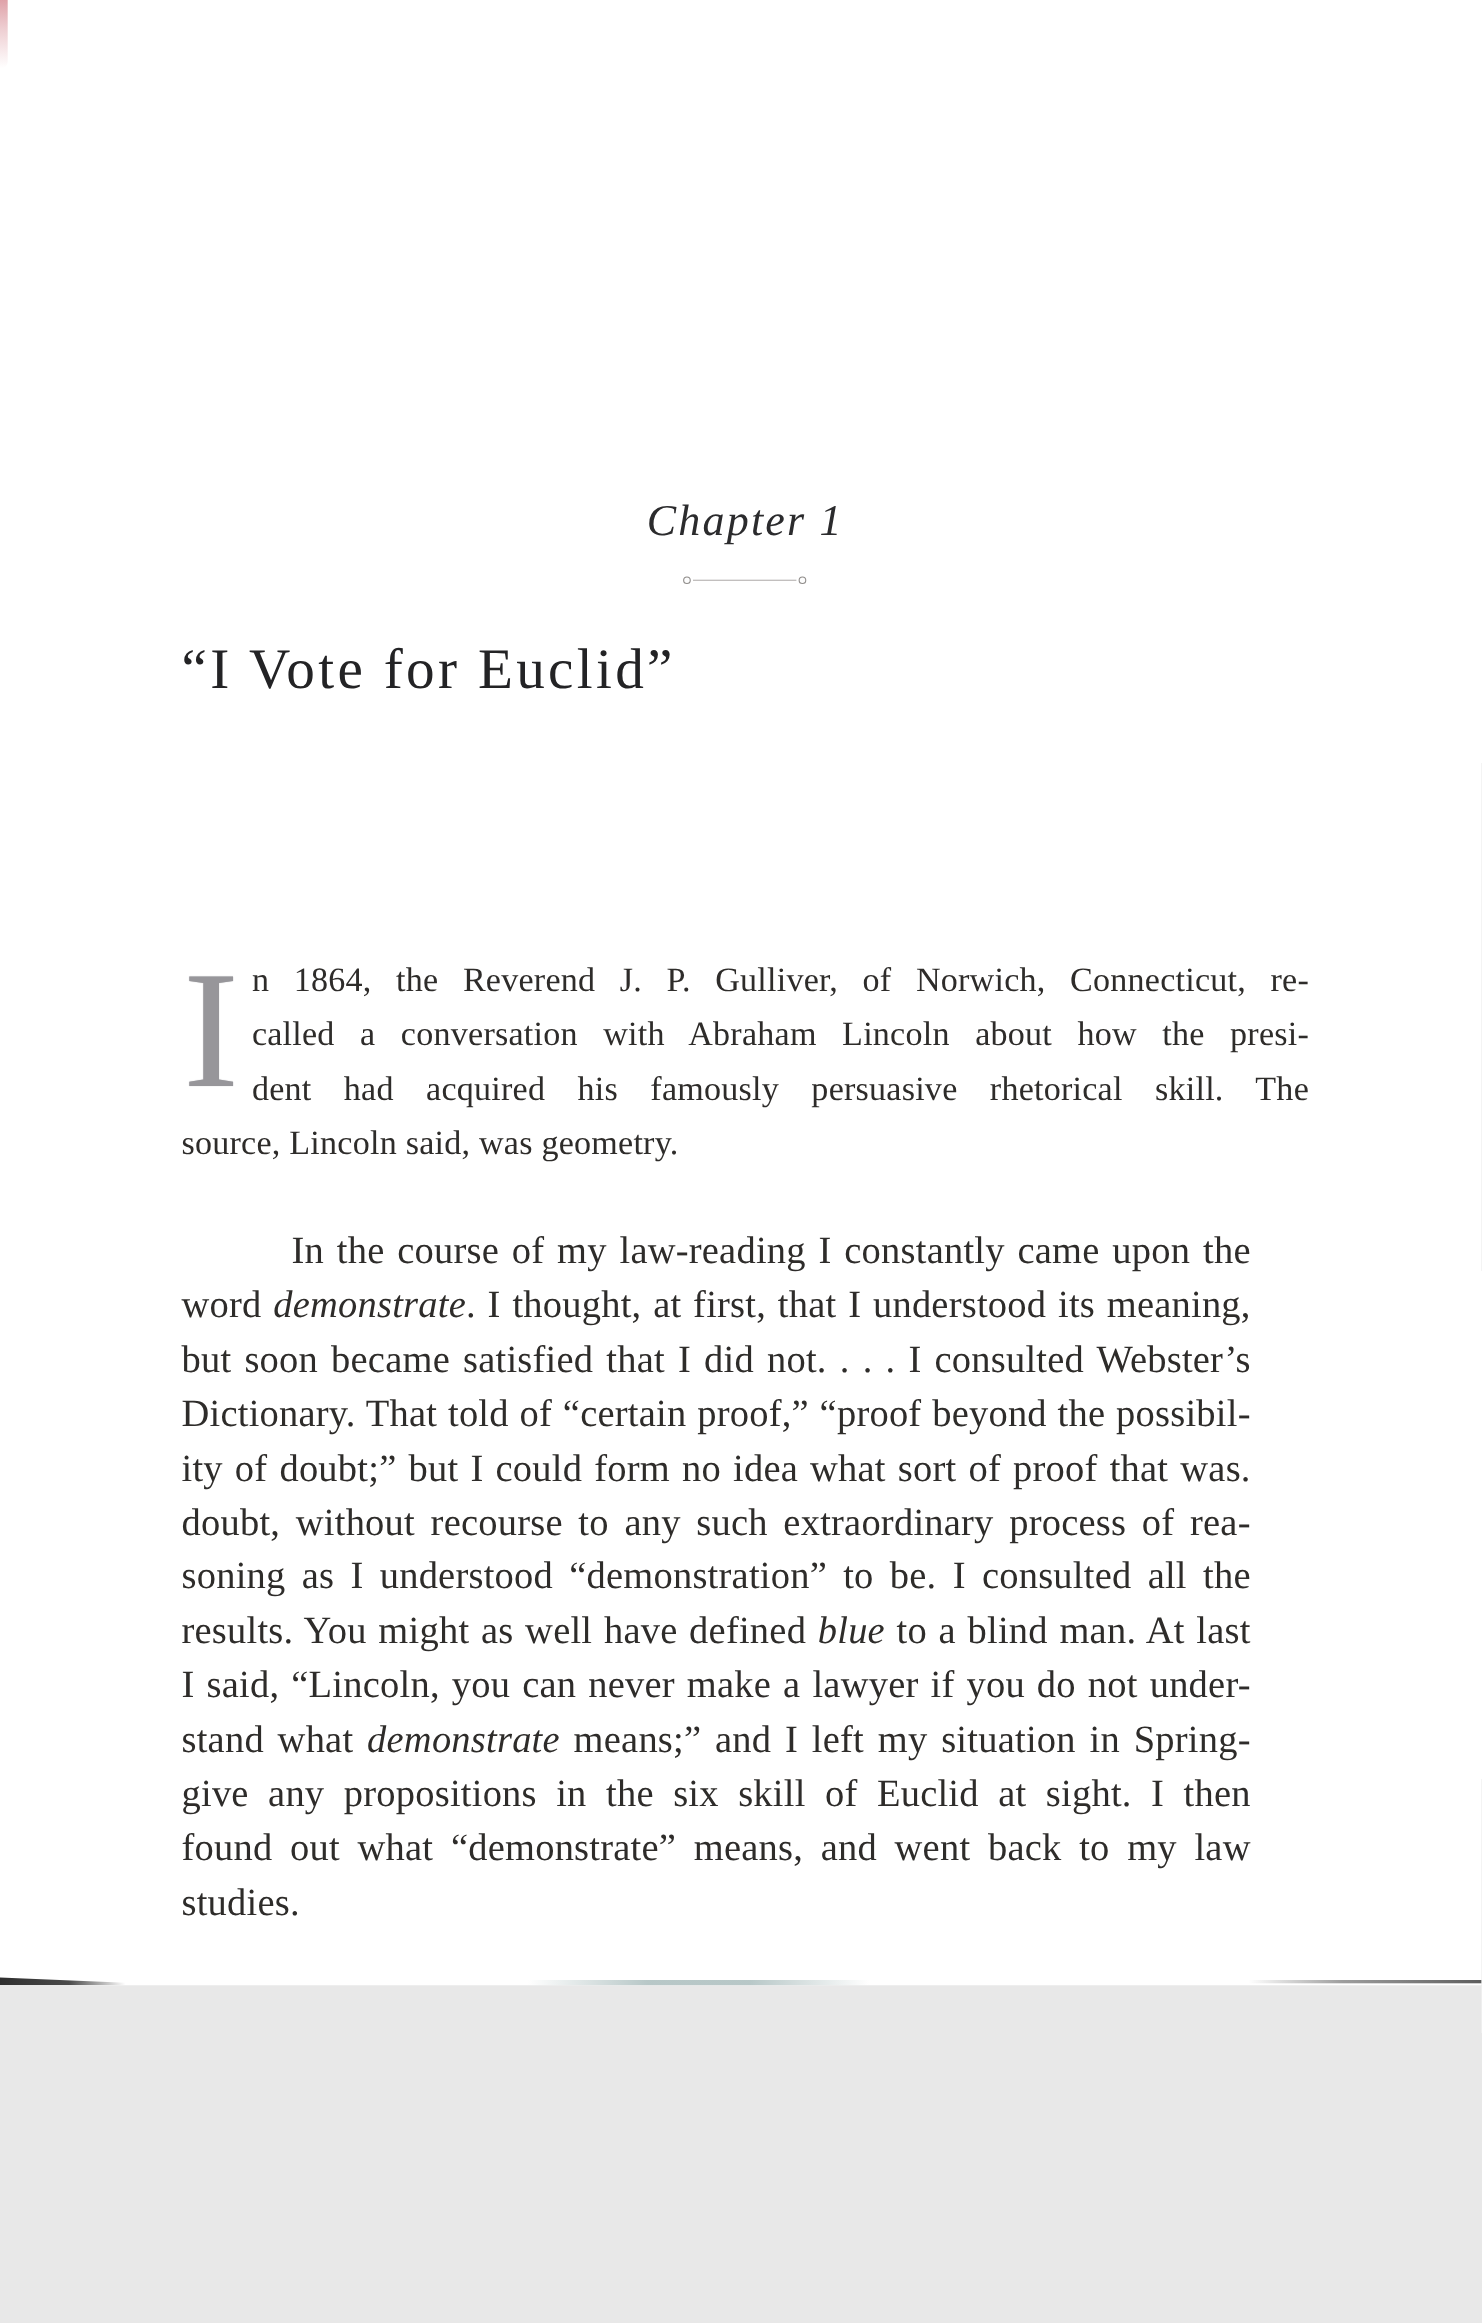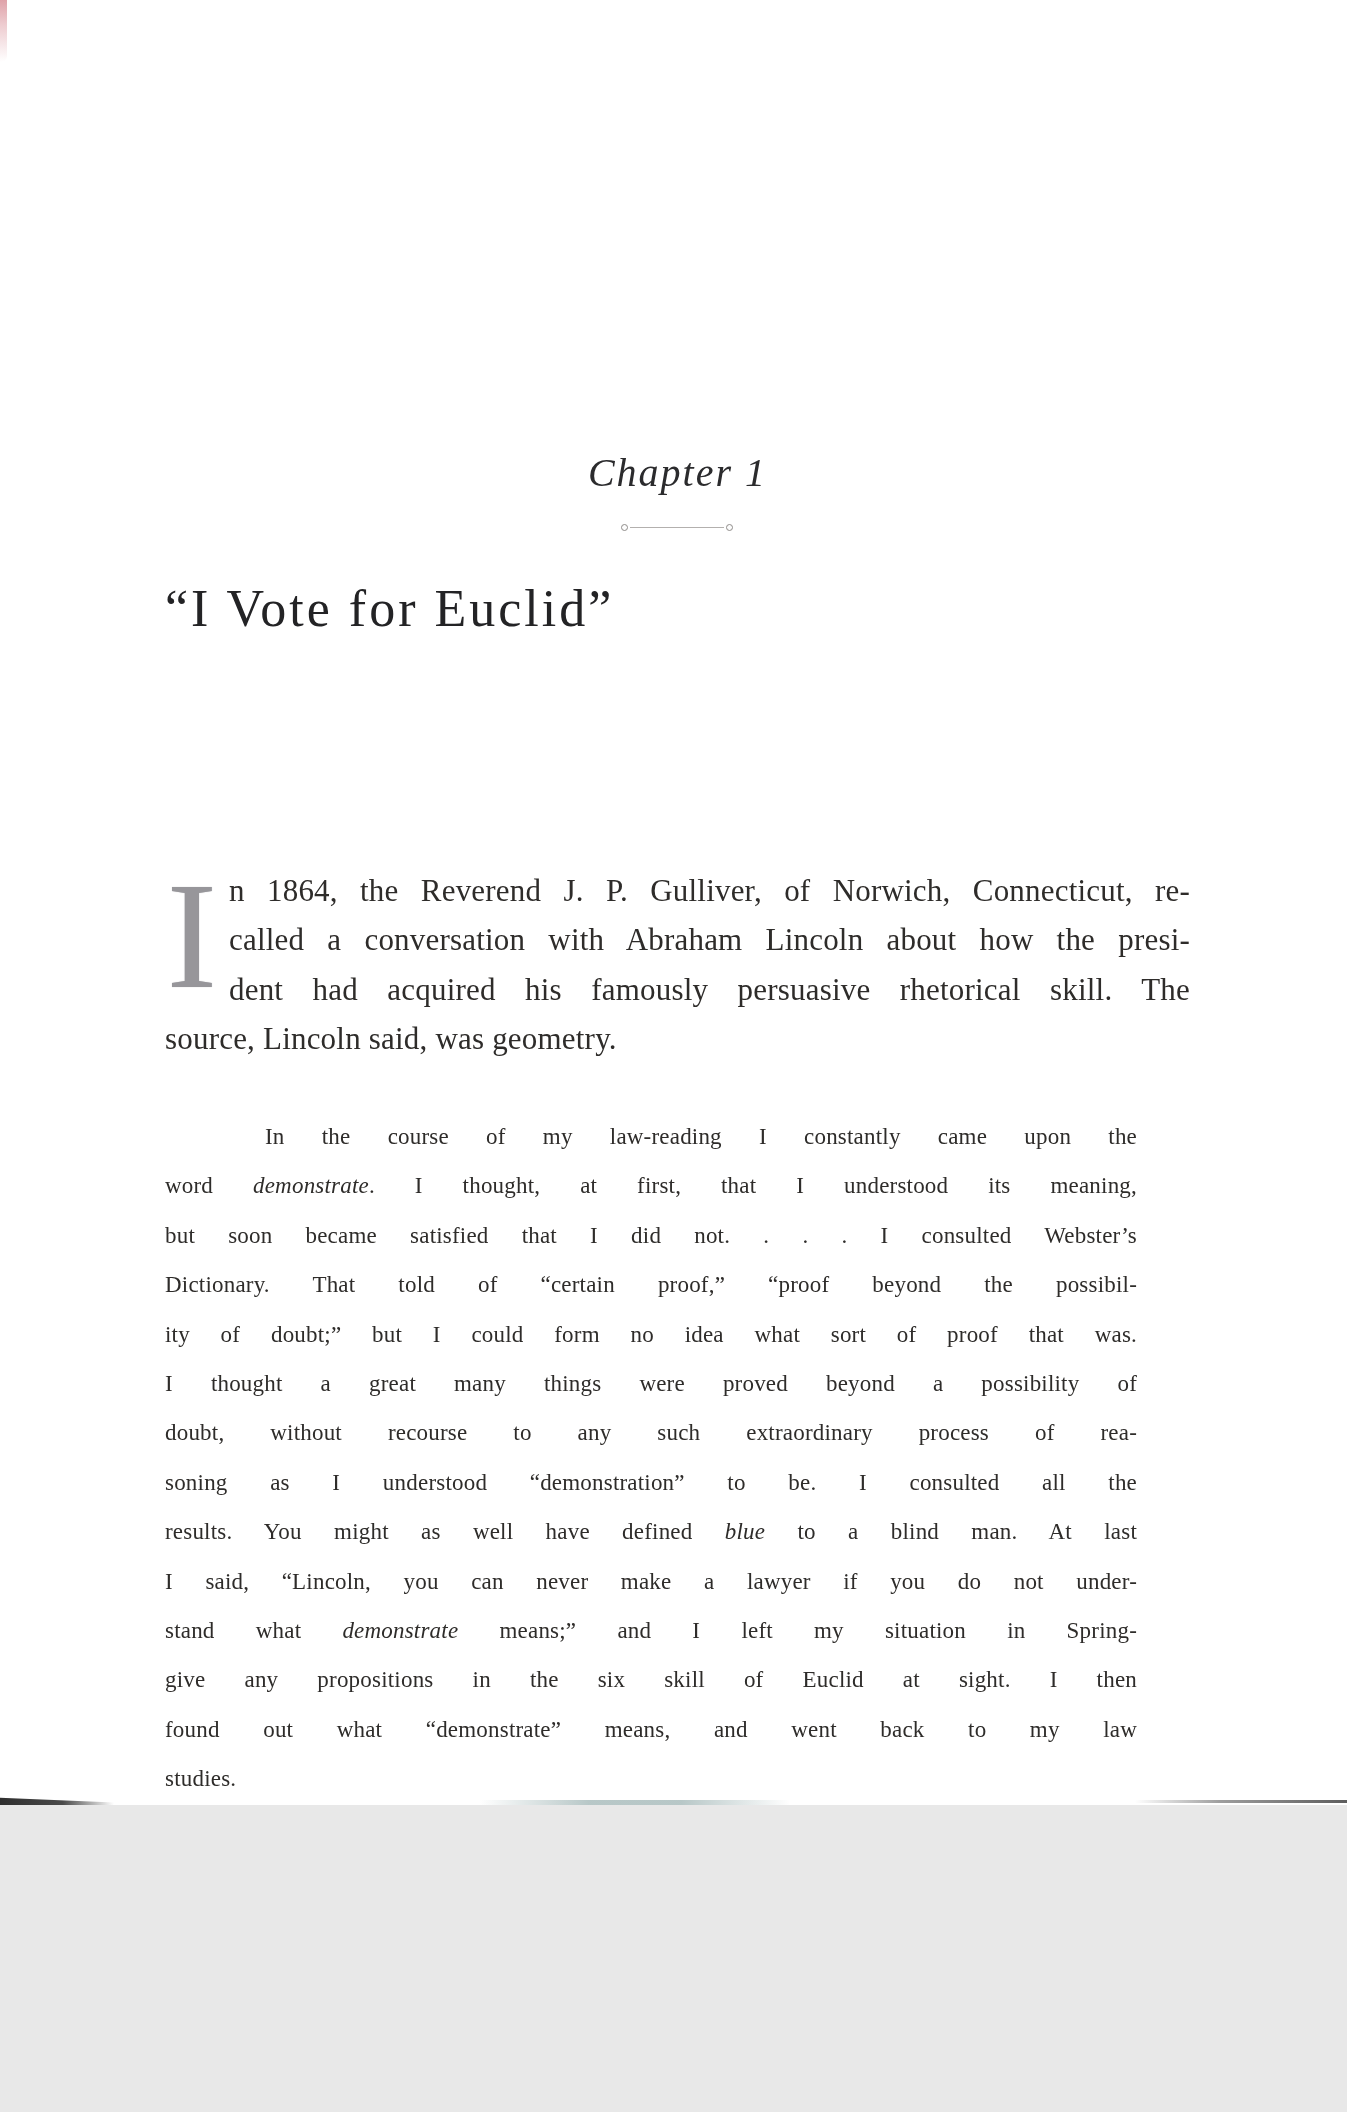--- a/index.html
+++ b/index.html
@@ -93,21 +93,21 @@
     text-align: center;
     color: #97969a;
     text-shadow: 0 0 1px #b5b4b8;
   }
   .block-quote {
     position: absolute;
     top: 1112px;
     left: 165px;
     width: 972px;
     margin: 0;
-    font-size: 23px;
+    font-size: 35px;
     line-height: 49.4px;
     letter-spacing: 0.2px;
   }
   .block-quote .line:first-child { text-indent: 100px; }
 
   .line {
     text-align: justify;
     text-align-last: justify;
     white-space: normal;
   }
@@ -166,21 +166,20 @@
         <div class="line final">source, Lincoln said, was geometry.</div>
       </div>
   </div>
 
   <blockquote class="block-quote">
       <div class="line">In the course of my law-reading I constantly came upon the</div>
       <div class="line">word <i>demonstrate</i>. I thought, at first, that I understood its meaning,</div>
       <div class="line">but soon became satisfied that I did not. . . . I consulted Webster’s</div>
       <div class="line">Dictionary. That told of “certain proof,” “proof beyond the possibil-</div>
       <div class="line">ity of doubt;” but I could form no idea what sort of proof that was.</div>
-      <div class="line">I thought a great many things were proved beyond a possibility of</div>
       <div class="line">doubt, without recourse to any such extraordinary process of rea-</div>
       <div class="line">soning as I understood “demonstration” to be. I consulted all the</div>
       <div class="line">results. You might as well have defined <i>blue</i> to a blind man. At last</div>
       <div class="line">I said, “Lincoln, you can never make a lawyer if you do not under-</div>
       <div class="line">stand what <i>demonstrate</i> means;” and I left my situation in Spring-</div>
       <div class="line">give any propositions in the six skill of Euclid at sight. I then</div>
       <div class="line">found out what “demonstrate” means, and went back to my law</div>
       <div class="line final">studies.</div>
     </blockquote>
 

